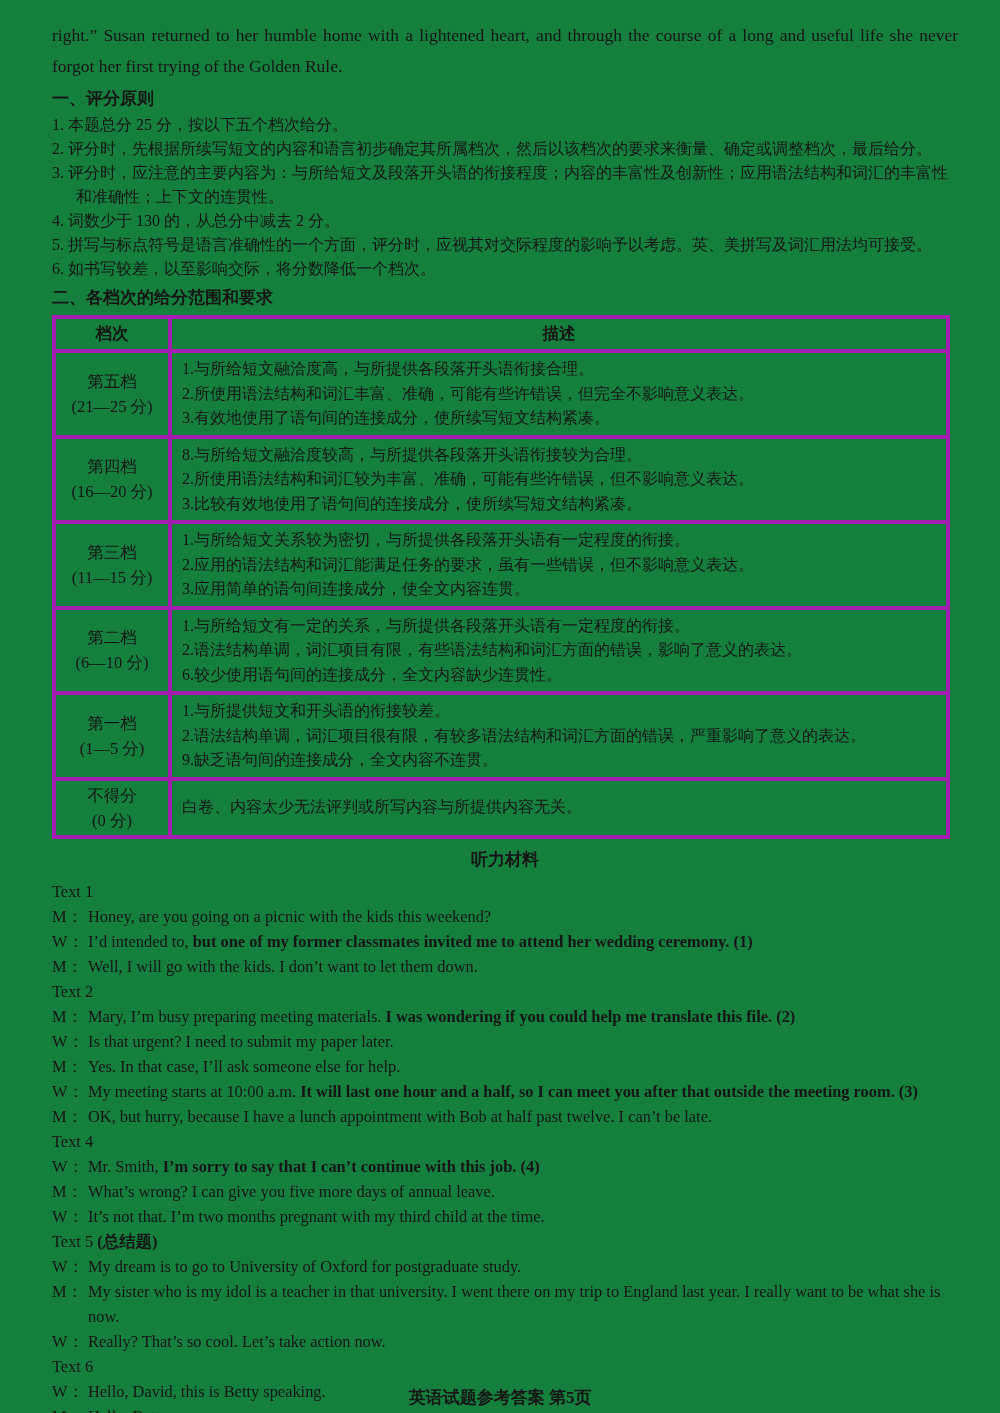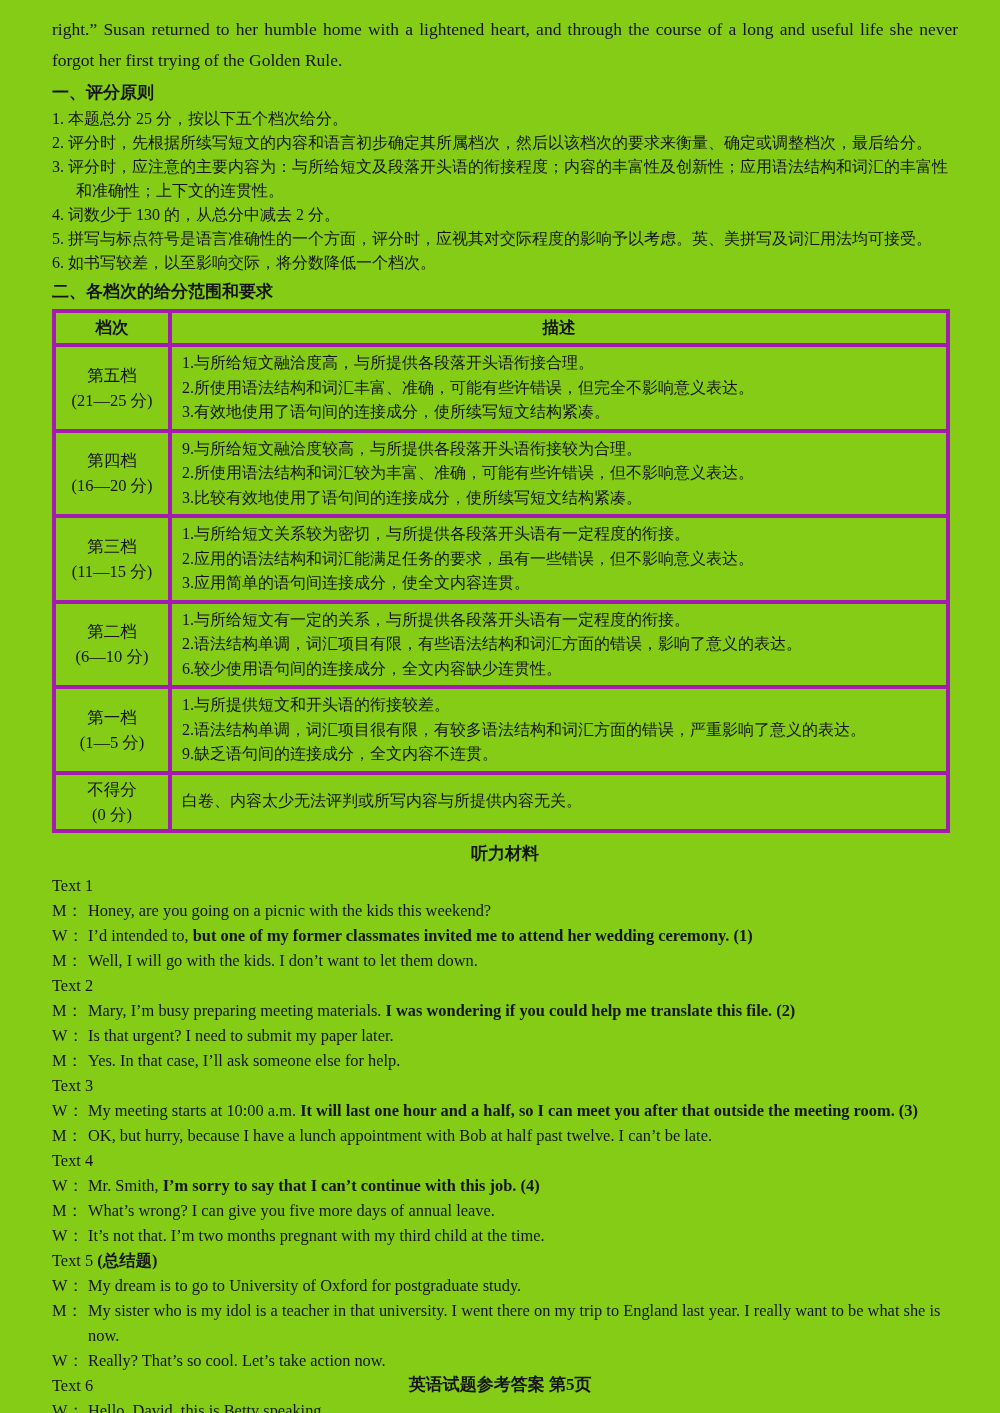--- a/index.html
+++ b/index.html
@@ -1,19 +1,19 @@
 <!DOCTYPE html>
 <html><head>
 <meta charset="utf-8">
 <style>
   html,body{margin:0;padding:0;background:#e8e8e8;}
   .page{
     width:1000px;height:1413px;box-sizing:border-box;position:relative;
-    margin:0 auto;background:#84cc16;color:#151515;
-    padding:14px 42px 0 52px;
+    margin:0 auto;background:#15803d;color:#151515;
+    padding:20px 42px 0 52px;
     font-family:"Liberation Serif","DejaVu Serif",serif;
   }
   .story{
     font-size:17.5px;line-height:31px;text-align:justify;margin:0 0 2px 0;
   }
   .sec-h{
     font-weight:700;font-size:17px;line-height:25px;margin:4px 0 2px 0;
   }
   .principles{margin:0;}
   .principle{
@@ -40,21 +40,21 @@
     text-align:center;font-weight:700;font-size:17px;line-height:28px;margin:7px 0 5px 0;
   }
   .lines{margin:0;}
   .dlg{
     font-size:16.4px;line-height:25px;position:relative;padding-left:36px;
   }
   .dlg .sp{position:absolute;left:0;top:0;}
   .text-title{font-size:16.4px;line-height:25px;}
   .b{font-weight:700;}
   .footer{
-    position:absolute;left:0;bottom:17px;width:100%;
+    position:absolute;left:0;bottom:4px;width:100%;
     text-align:center;font-weight:700;font-size:17px;
   }
 </style>
 </head>
 <body>
 
 <div class="page">
 
   <p class="story">right.” Susan returned to her humble home with a lightened heart, and through the course of a long and useful life she never forgot her first trying of the Golden Rule.</p>
 
@@ -89,21 +89,21 @@
             <div>2.所使用语法结构和词汇丰富、准确，可能有些许错误，但完全不影响意义表达。</div>
             <div>3.有效地使用了语句间的连接成分，使所续写短文结构紧凑。</div>
           </td>
         </tr>
         <tr>
           <td class="level-cell">
             <div>第四档</div>
             <div>(16—20 分)</div>
           </td>
           <td class="desc-cell">
-            <div>9.与所给短文融洽度较高，与所提供各段落开头语衔接较为合理。</div>
+            <div>8.与所给短文融洽度较高，与所提供各段落开头语衔接较为合理。</div>
             <div>2.所使用语法结构和词汇较为丰富、准确，可能有些许错误，但不影响意义表达。</div>
             <div>3.比较有效地使用了语句间的连接成分，使所续写短文结构紧凑。</div>
           </td>
         </tr>
         <tr>
           <td class="level-cell">
             <div>第三档</div>
             <div>(11—15 分)</div>
           </td>
           <td class="desc-cell">
@@ -150,21 +150,20 @@
 
   <div class="lines">
       <div class="text-title"><span>Text 1</span></div>
       <div class="dlg"><span class="sp">M：</span><span>Honey, are you going on a picnic with the kids this weekend?</span></div>
       <div class="dlg"><span class="sp">W：</span><span>I’d intended to, </span><span class="b">but one of my former classmates invited me to attend her wedding ceremony. (1)</span></div>
       <div class="dlg"><span class="sp">M：</span><span>Well, I will go with the kids. I don’t want to let them down.</span></div>
       <div class="text-title"><span>Text 2</span></div>
       <div class="dlg"><span class="sp">M：</span><span>Mary, I’m busy preparing meeting materials. </span><span class="b">I was wondering if you could help me translate this file. (2)</span></div>
       <div class="dlg"><span class="sp">W：</span><span>Is that urgent? I need to submit my paper later.</span></div>
       <div class="dlg"><span class="sp">M：</span><span>Yes. In that case, I’ll ask someone else for help.</span></div>
-      <div class="text-title"><span>Text 3</span></div>
       <div class="dlg"><span class="sp">W：</span><span>My meeting starts at 10:00 a.m. </span><span class="b">It will last one hour and a half, so I can meet you after that outside the meeting room. (3)</span></div>
       <div class="dlg"><span class="sp">M：</span><span>OK, but hurry, because I have a lunch appointment with Bob at half past twelve. I can’t be late.</span></div>
       <div class="text-title"><span>Text 4</span></div>
       <div class="dlg"><span class="sp">W：</span><span>Mr. Smith, </span><span class="b">I’m sorry to say that I can’t continue with this job. (4)</span></div>
       <div class="dlg"><span class="sp">M：</span><span>What’s wrong? I can give you five more days of annual leave.</span></div>
       <div class="dlg"><span class="sp">W：</span><span>It’s not that. I’m two months pregnant with my third child at the time.</span></div>
       <div class="text-title"><span>Text 5 </span><span class="b">(总结题)</span></div>
       <div class="dlg"><span class="sp">W：</span><span>My dream is to go to University of Oxford for postgraduate study.</span></div>
       <div class="dlg"><span class="sp">M：</span><span>My sister who is my idol is a teacher in that university. I went there on my trip to England last year. I really want to be what she is now.</span></div>
       <div class="dlg"><span class="sp">W：</span><span>Really? That’s so cool. Let’s take action now.</span></div>

